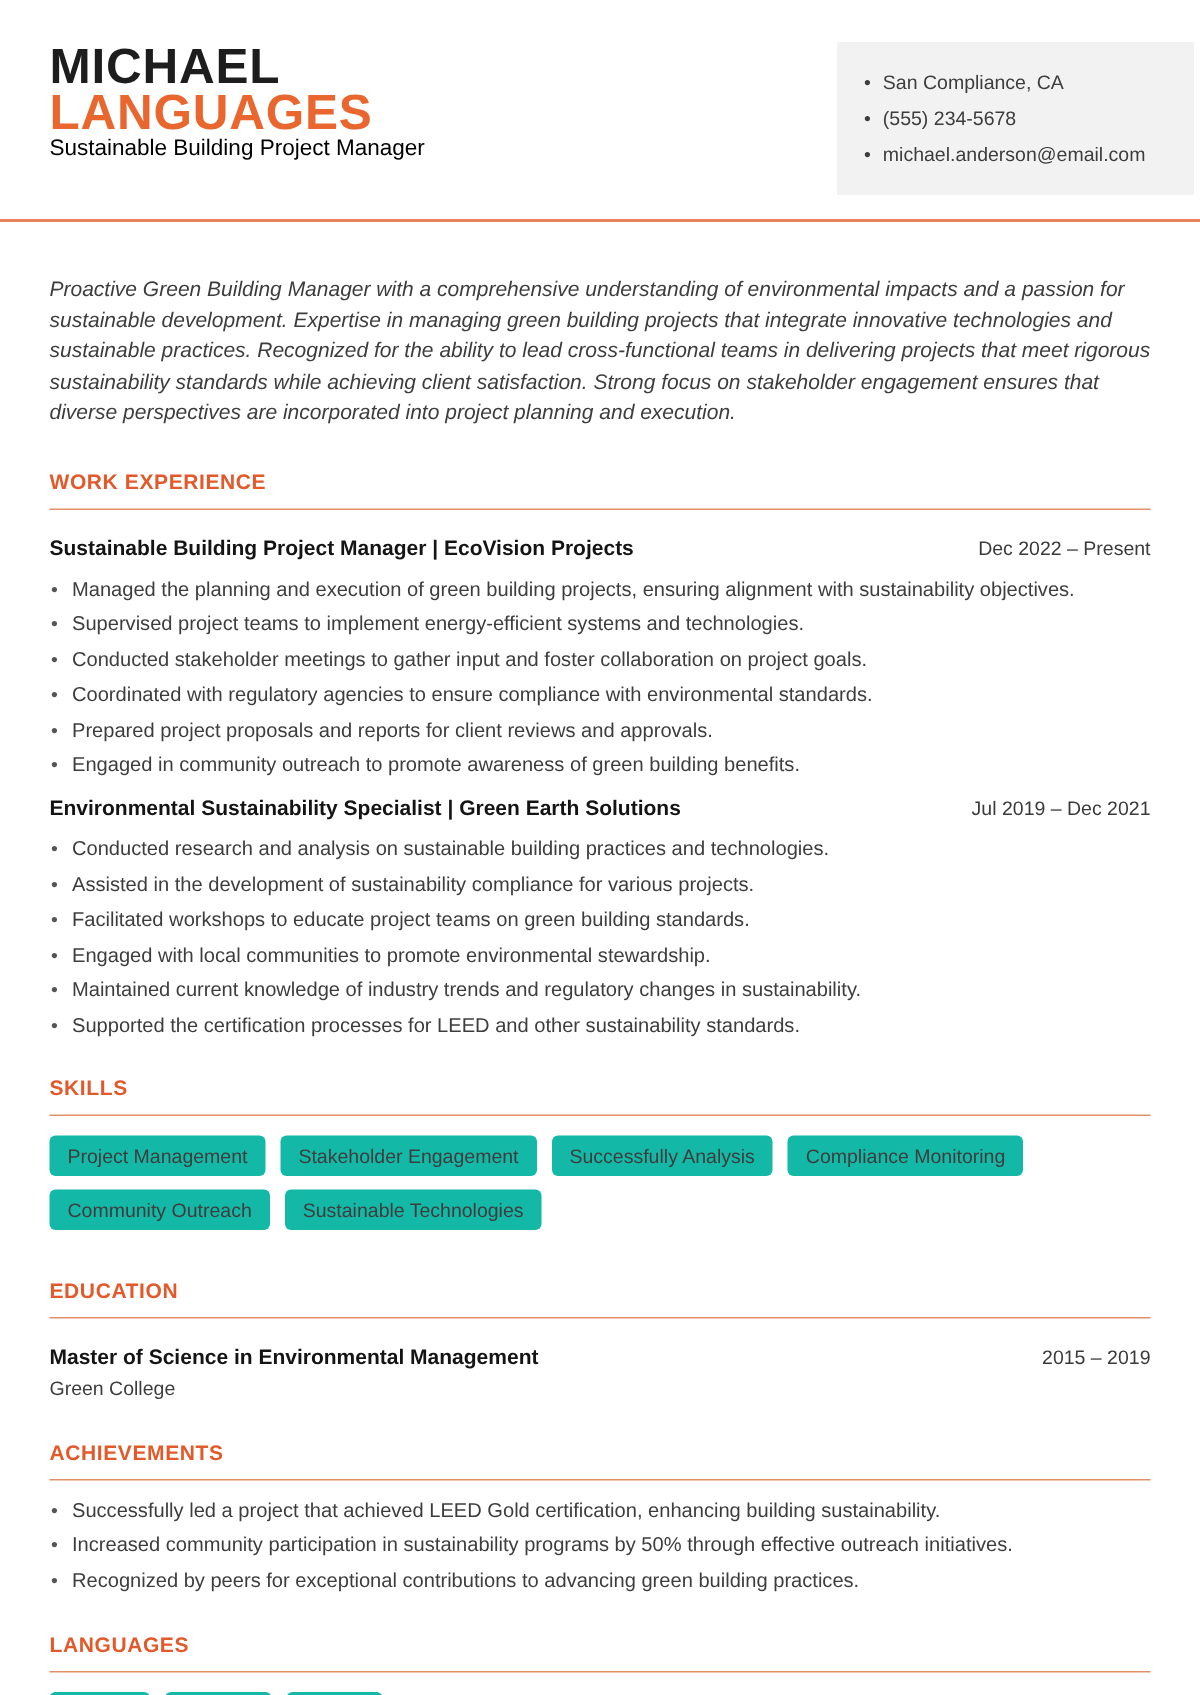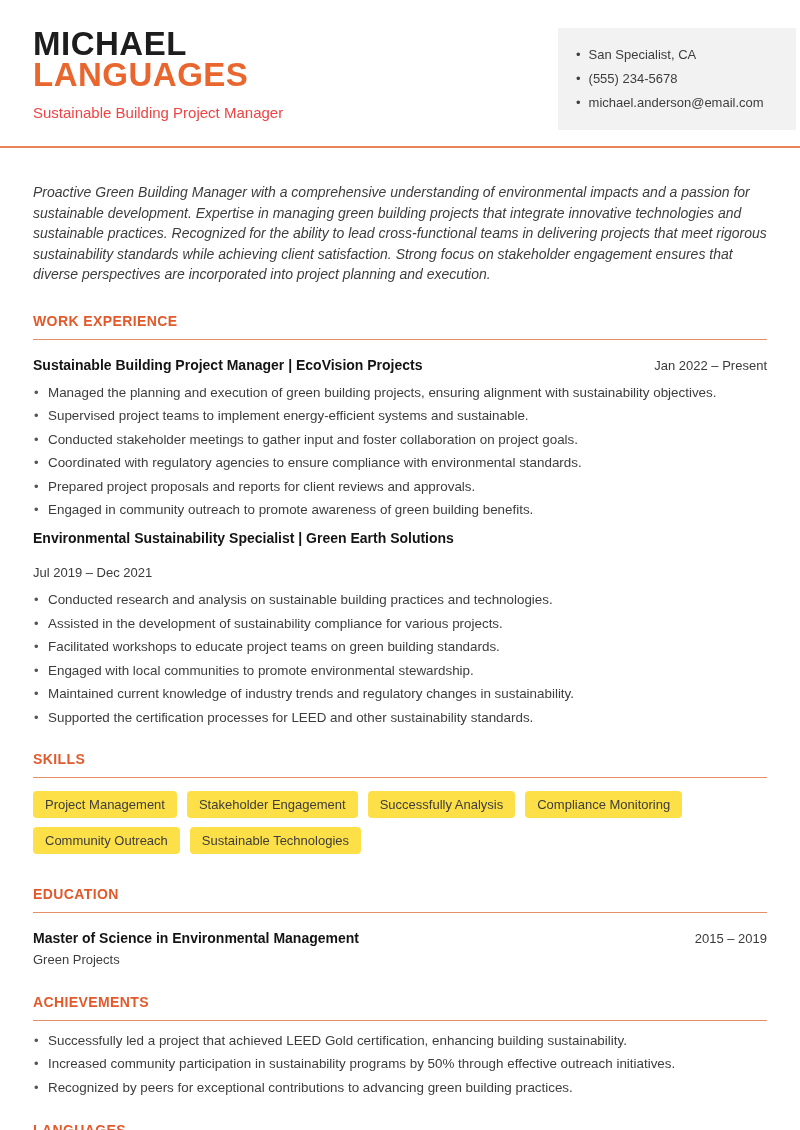--- a/index.html
+++ b/index.html
@@ -16,21 +16,21 @@
   .header {
     display: flex; justify-content: space-between; align-items: flex-start;
     padding: 28px 4px 0 33px;
   }
   .name-block { padding-top: 0; }
   .name-line {
     font-size: 33px; font-weight: 800; line-height: 31px;
     letter-spacing: 0.5px; color: #1d1d1d;
   }
   .name-line.last { color: #e9672f; }
-  .job-title { margin-top: 14px; font-size: 15px; color: #ef4444; }
+  .job-title { font-size: 15px; color: #000000; }
   .contact-card {
     background: #f2f2f2; padding: 15px 20px 15px 18px;
     min-width: 238px; margin-top: 0;
   }
   .contact-item {
     font-size: 13px; color: #3d3d3d; line-height: 16px;
     margin: 4px 0; display: flex; align-items: center;
   }
   .contact-item + .contact-item { margin-top: 8px; }
   .bullet-dot {
@@ -66,26 +66,26 @@
   ul.bullets li {
     position: relative; padding-left: 15px;
     font-size: 13.4px; line-height: 15px; color: #3d3d3d;
     margin-bottom: 8.5px;
   }
   ul.bullets li::before {
     content: "•"; position: absolute; left: 1px; top: 0;
     color: #555; font-size: 13px;
   }
 
-  .job2-header { margin-top: 13px; flex-direction: column; }
+  .job2-header { margin-top: 13px; }
 
   .skills-heading { margin-top: 26px; }
   .chips { display: flex; flex-wrap: wrap; gap: 9px 10px; margin-top: 13px; }
   .chip {
-    background: #fde047; border-radius: 4px;
+    background: #14b8a6; border-radius: 4px;
     padding: 6px 12px; font-size: 13px; color: #3d3d3d;
     line-height: 15px; white-space: nowrap;
   }
 
   .education-heading { margin-top: 32px; }
   .edu-school { font-size: 13px; color: #3d3d3d; margin-top: 6px; }
 
   .achievements-heading { margin-top: 27px; }
   .languages-heading { margin-top: 27px; }
 </style>
@@ -96,21 +96,21 @@
 
   <div class="header">
     <div class="name-block">
       <div class="name-line">MICHAEL</div>
       <div class="name-line last">LANGUAGES</div>
       <div class="job-title">Sustainable Building Project Manager</div>
     </div>
     <div class="contact-card">
       <div class="contact-item">
         <span class="bullet-dot">•</span>
-        <span>San Specialist, CA</span>
+        <span>San Compliance, CA</span>
       </div>
       <div class="contact-item">
         <span class="bullet-dot">•</span>
         <span>(555) 234-5678</span>
       </div>
       <div class="contact-item">
         <span class="bullet-dot">•</span>
         <span>michael.anderson@email.com</span>
       </div>
     </div>
@@ -120,25 +120,25 @@
   <div class="content">
 
     <p class="summary">Proactive Green Building Manager with a comprehensive understanding of environmental impacts and a passion for sustainable development. Expertise in managing green building projects that integrate innovative technologies and sustainable practices. Recognized for the ability to lead cross-functional teams in delivering projects that meet rigorous sustainability standards while achieving client satisfaction. Strong focus on stakeholder engagement ensures that diverse perspectives are incorporated into project planning and execution.</p>
 
     <div class="section">
       <div class="section-heading work-heading">WORK EXPERIENCE</div>
       <div class="section-rule"></div>
 
       <div class="entry-header">
         <span class="entry-title">Sustainable Building Project Manager | EcoVision Projects</span>
-        <span class="entry-dates">Jan 2022 – Present</span>
+        <span class="entry-dates">Dec 2022 – Present</span>
       </div>
       <ul class="bullets">
         <li>Managed the planning and execution of green building projects, ensuring alignment with sustainability objectives.</li>
-        <li>Supervised project teams to implement energy-efficient systems and sustainable.</li>
+        <li>Supervised project teams to implement energy-efficient systems and technologies.</li>
         <li>Conducted stakeholder meetings to gather input and foster collaboration on project goals.</li>
         <li>Coordinated with regulatory agencies to ensure compliance with environmental standards.</li>
         <li>Prepared project proposals and reports for client reviews and approvals.</li>
         <li>Engaged in community outreach to promote awareness of green building benefits.</li>
       </ul>
 
       <div class="entry-header job2-header">
         <span class="entry-title">Environmental Sustainability Specialist | Green Earth Solutions</span>
         <span class="entry-dates">Jul 2019 – Dec 2021</span>
       </div>
@@ -165,21 +165,21 @@
       </div>
     </div>
 
     <div class="section">
       <div class="section-heading education-heading">EDUCATION</div>
       <div class="section-rule"></div>
       <div class="entry-header">
         <span class="entry-title">Master of Science in Environmental Management</span>
         <span class="entry-dates">2015 – 2019</span>
       </div>
-      <div class="edu-school">Green Projects</div>
+      <div class="edu-school">Green College</div>
     </div>
 
     <div class="section">
       <div class="section-heading achievements-heading">ACHIEVEMENTS</div>
       <div class="section-rule"></div>
       <ul class="bullets">
         <li>Successfully led a project that achieved LEED Gold certification, enhancing building sustainability.</li>
         <li>Increased community participation in sustainability programs by 50% through effective outreach initiatives.</li>
         <li>Recognized by peers for exceptional contributions to advancing green building practices.</li>
       </ul>

